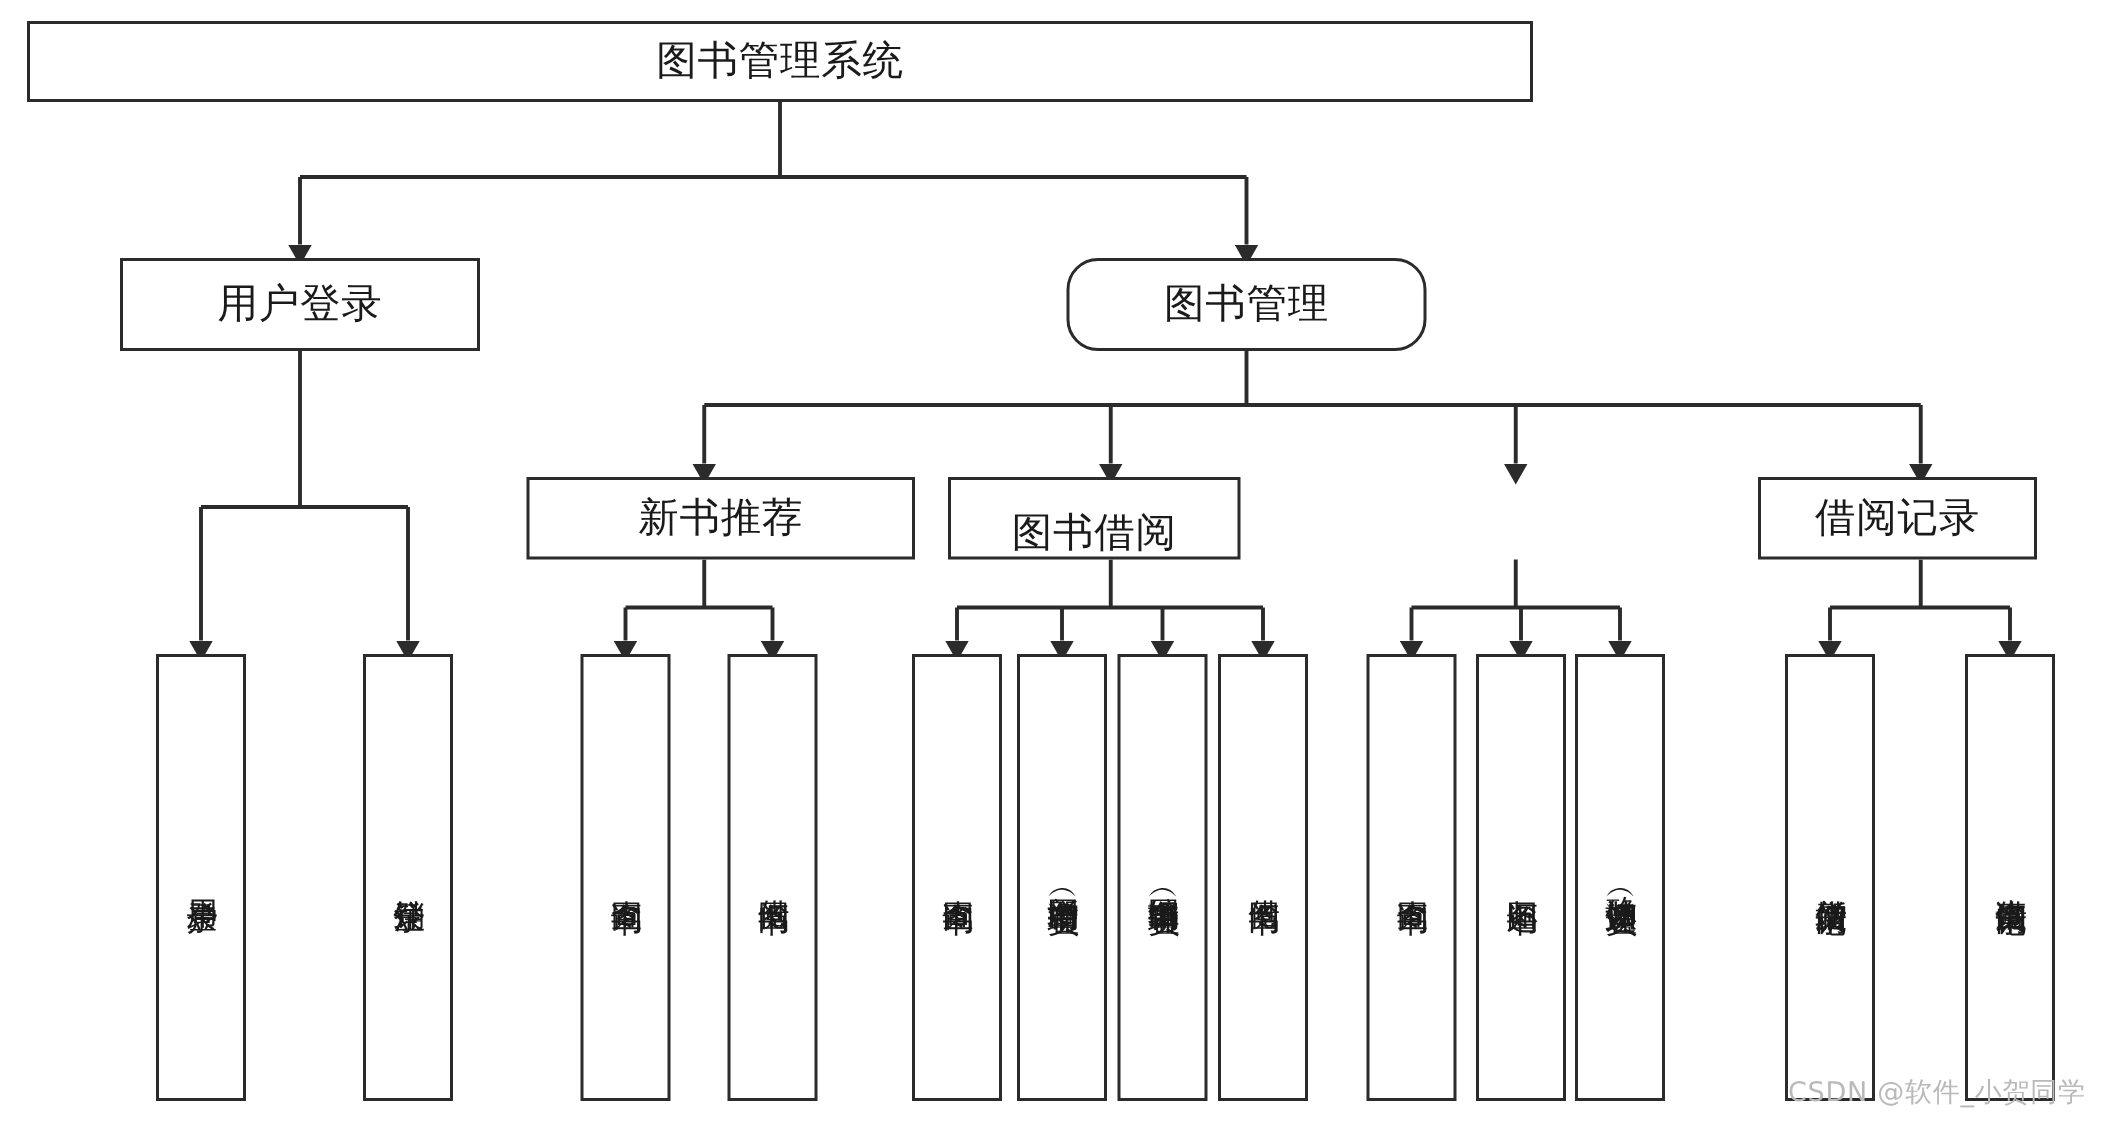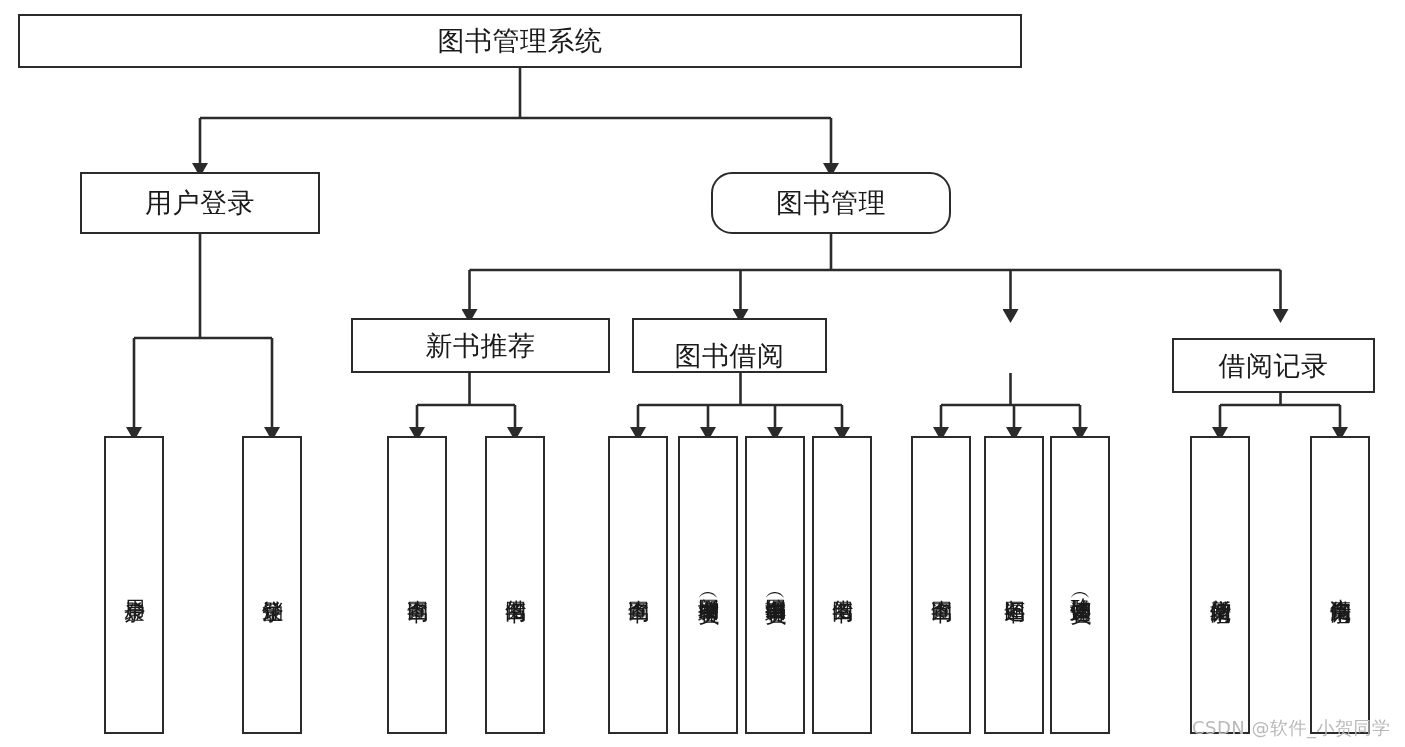--- a/index.html
+++ b/index.html
@@ -124,21 +124,21 @@
   <div class="node node-horizontal" id="node-l2-1" style="left: 711px; top: 172px; width: 240px; height: 62px; border-radius: 21px;">
     <span class="label">图书管理</span>
   </div>
 
   <div class="node node-horizontal" id="node-l3-0" style="left: 351px; top: 318px; width: 259px; height: 55px;">
     <span class="label">新书推荐</span>
   </div>
   <div class="node node-horizontal" id="node-l3-1" style="left: 632px; top: 318px; width: 195px; height: 55px; align-items: flex-end;">
     <span class="label">图书借阅</span>
   </div>
-  <div class="node node-horizontal" id="node-l3-3" style="left: 1172px; top: 318px; width: 203px; height: 55px; margin-top: 20px;">
+  <div class="node node-horizontal" id="node-l3-3" style="left: 1172px; top: 318px; width: 186px; height: 55px;">
     <span class="label">借阅记录</span>
   </div>
 
   <div class="node node-vertical" id="node-leaf-0" style="left: 104px; top: 436px; width: 60px; height: 298px;">
     <span class="label">用户登录</span>
   </div>
   <div class="node node-vertical" id="node-leaf-1" style="left: 242px; top: 436px; width: 60px; height: 298px;">
     <span class="label">注销登录</span>
   </div>
   <div class="node node-vertical" id="node-leaf-2" style="left: 387px; top: 436px; width: 60px; height: 298px;">

